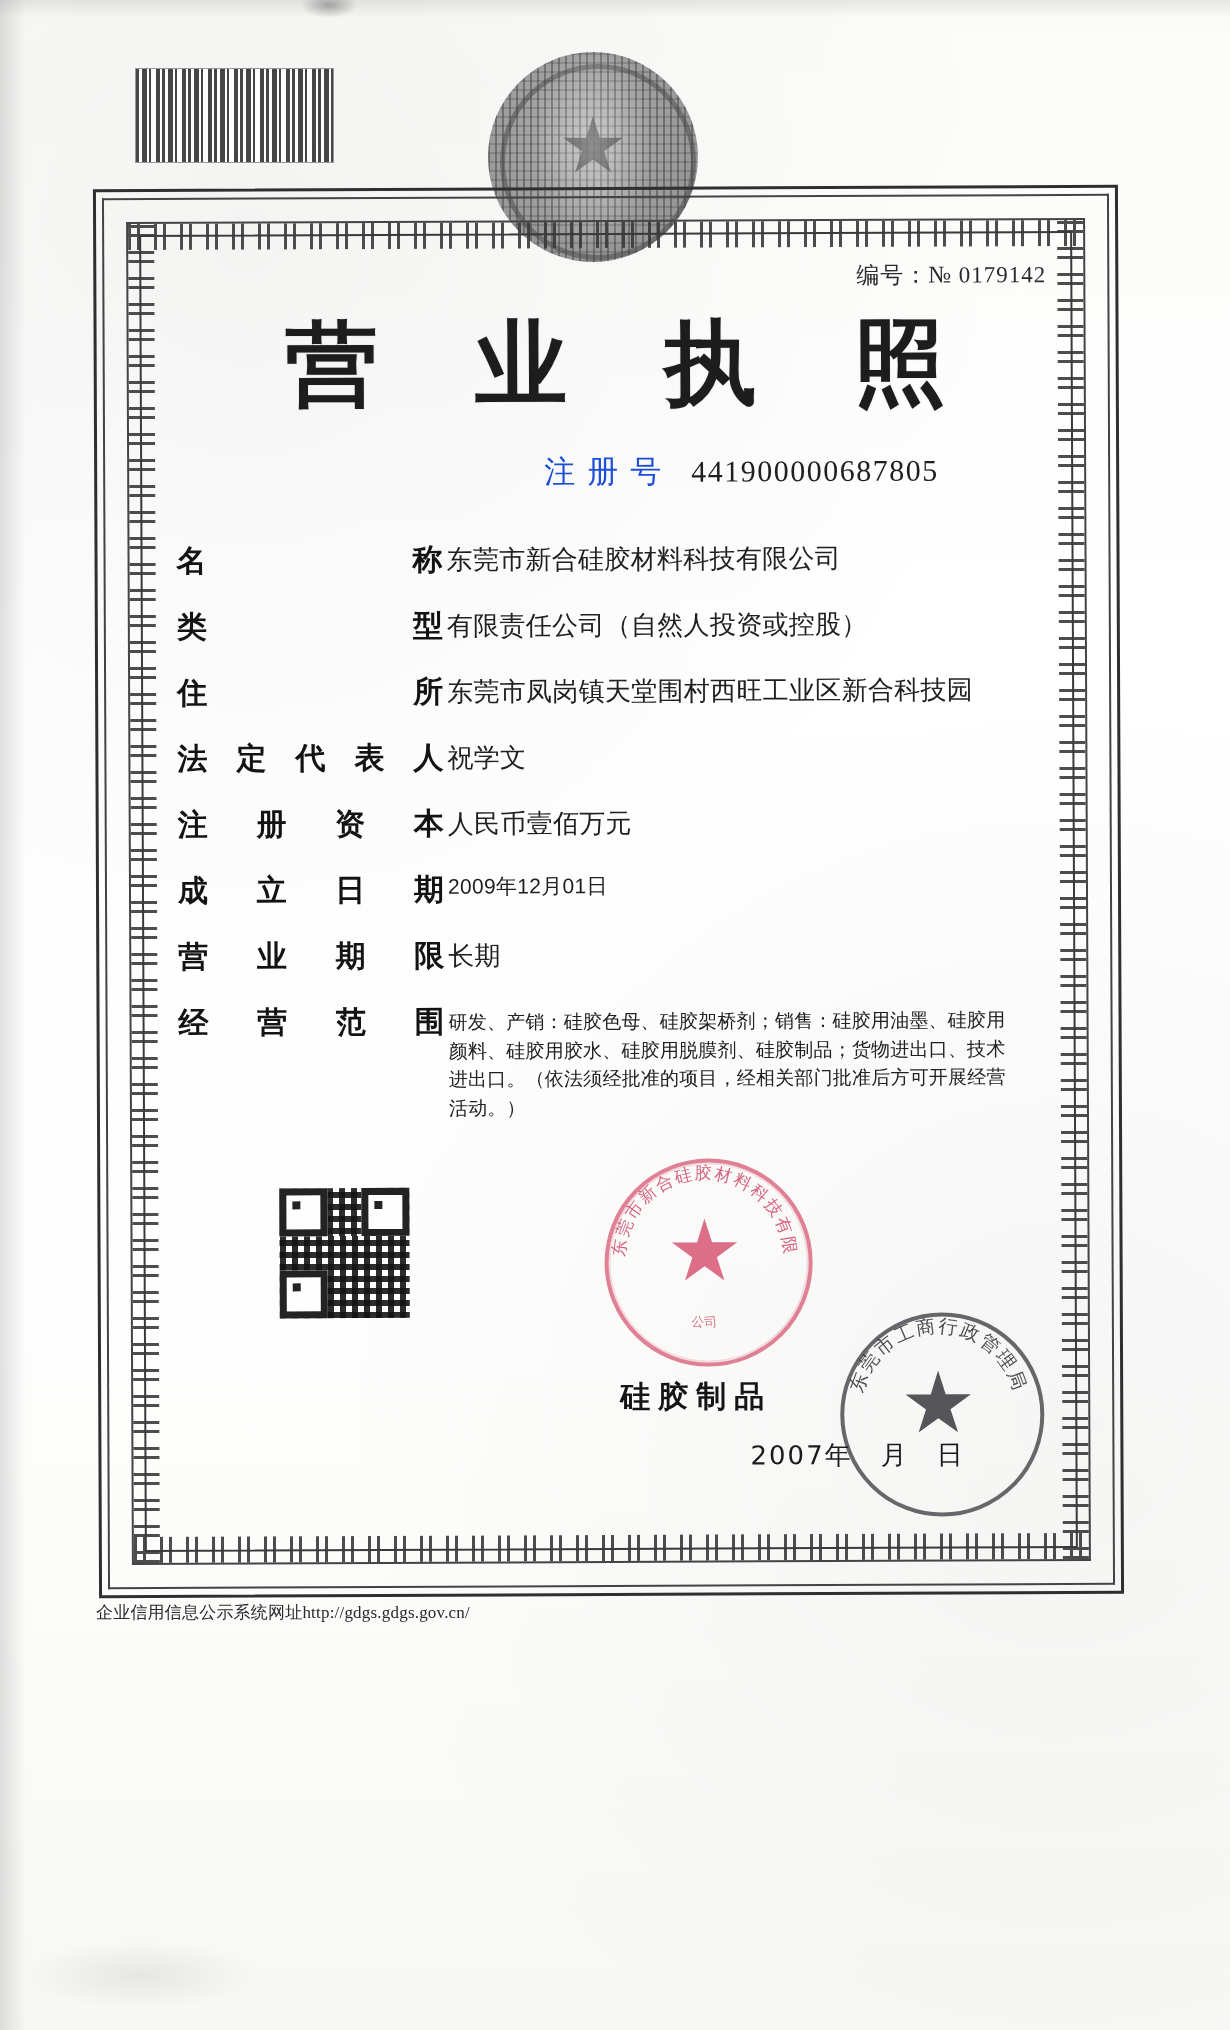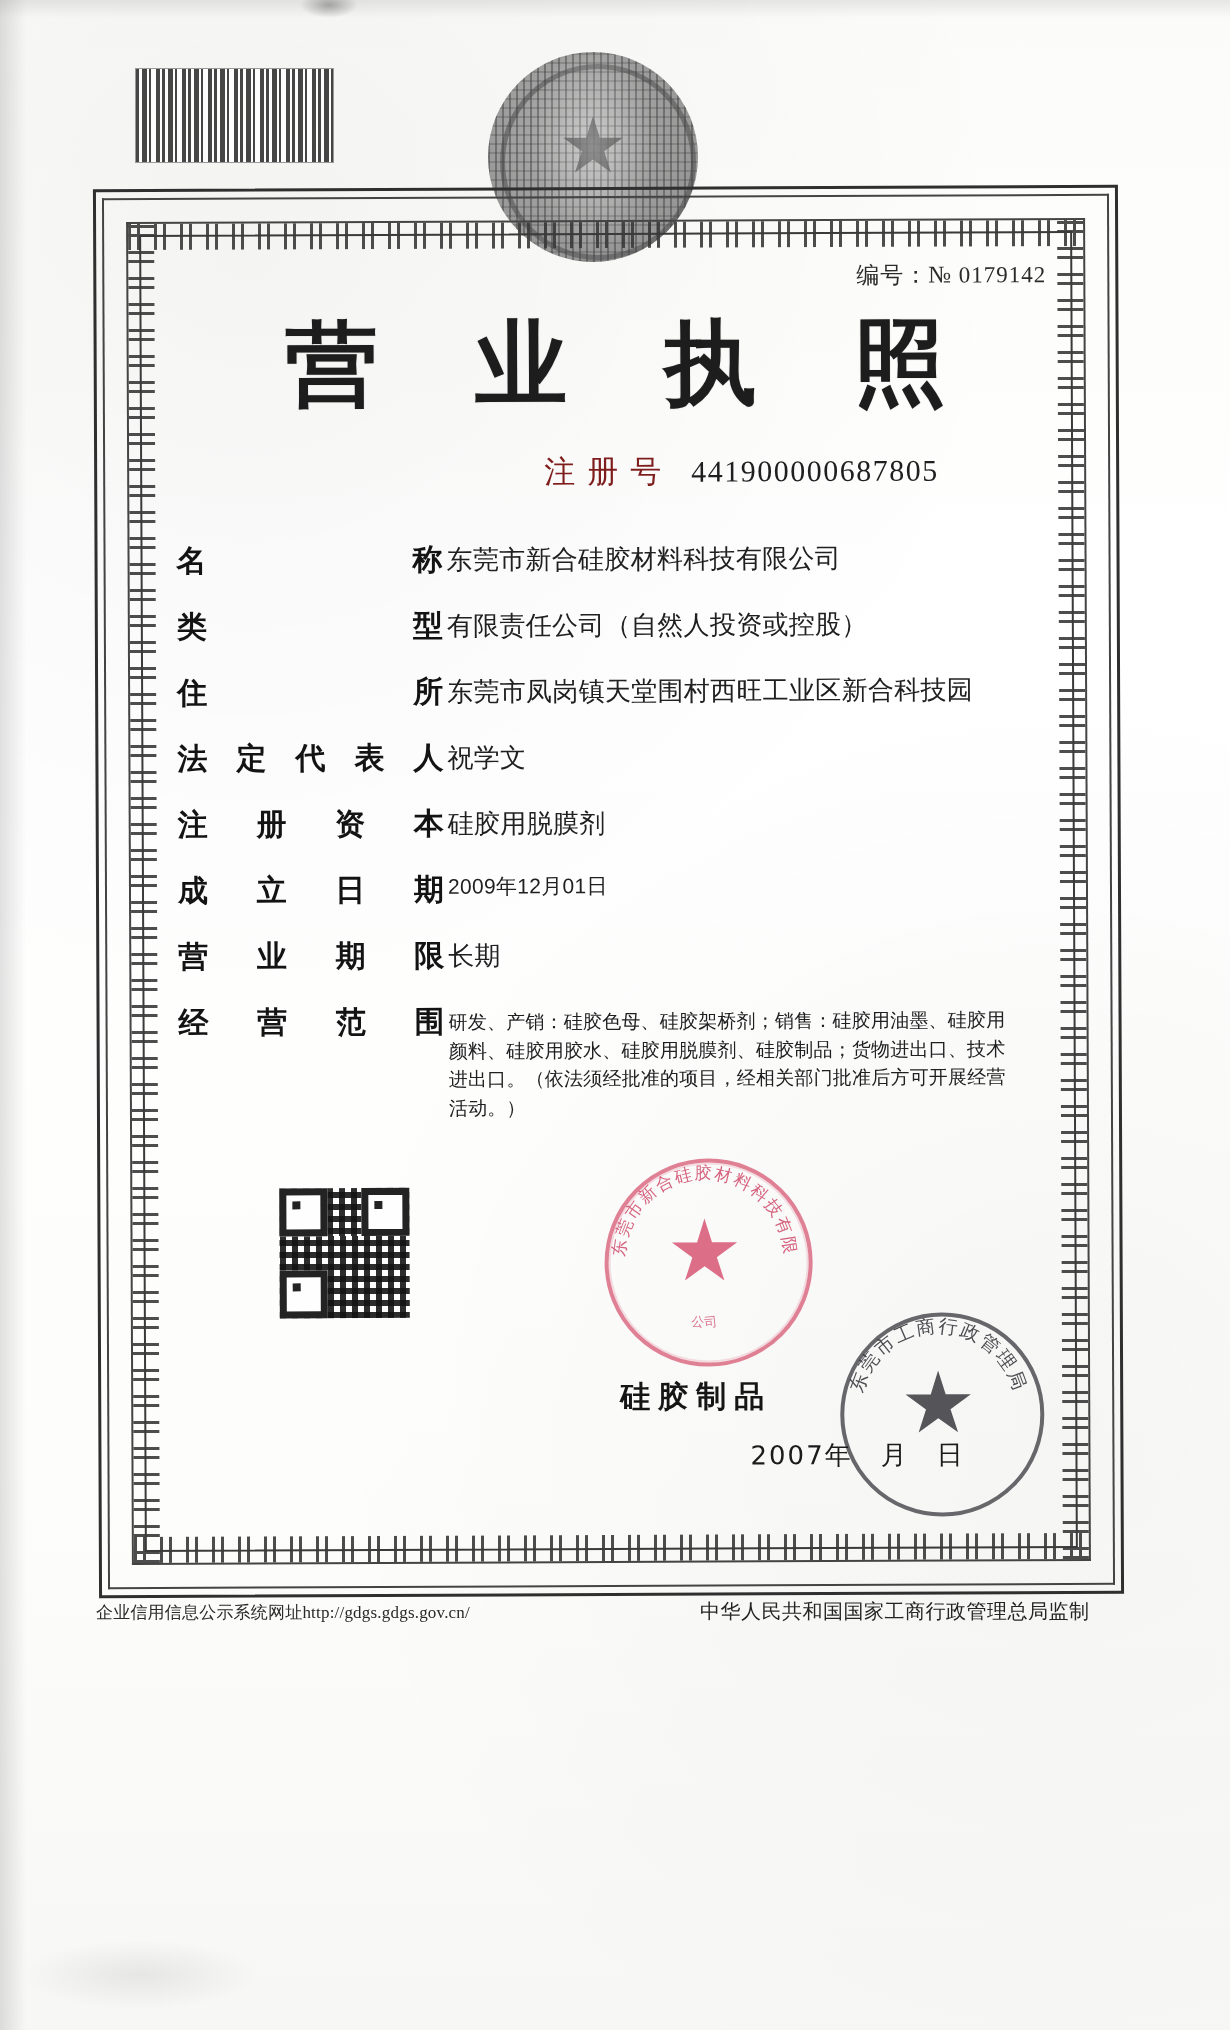--- a/index.html
+++ b/index.html
@@ -206,21 +206,21 @@
     position: absolute;
     left: 398px; top: 212px;
     display: flex;
     align-items: baseline;
     gap: 18px;
   }
   #reg-row .reg-label {
     font-family: "DejaVu Serif", serif;
     font-size: 31px;
     letter-spacing: 12px;
-    color: #7f1d1d;
+    color: #1d4ed8;
   }
   #reg-row .reg-value {
     font-family: "Liberation Serif", serif;
     font-size: 30px;
     letter-spacing: 1.5px;
     color: #1f1f1f;
   }
 
   
   .field {
@@ -487,21 +487,21 @@
         <div class="f-value">祝学文</div>
       </div>
 
       <div class="field" id="r-capital">
         <div class="f-label">
           <span>注</span>
           <span>册</span>
           <span>资</span>
           <span>本</span>
         </div>
-        <div class="f-value">硅胶用脱膜剂</div>
+        <div class="f-value">人民币壹佰万元</div>
       </div>
 
       <div class="field" id="r-found">
         <div class="f-label">
           <span>成</span>
           <span>立</span>
           <span>日</span>
           <span>期</span>
         </div>
         <div class="f-value num">2009年12月01日</div>
@@ -574,14 +574,13 @@
       </div>
 
       <div id="issue-date">
         <span>2007</span><span>年</span><span class="blank"></span><span>月</span><span class="blank"></span><span>日</span>
       </div>
 
     </div>
   </div>
 
   <div id="footer-left">企业信用信息公示系统网址http://gdgs.gdgs.gov.cn/</div>
-  <div id="footer-right">中华人民共和国国家工商行政管理总局监制</div>
 </div>
 
 </body></html>

